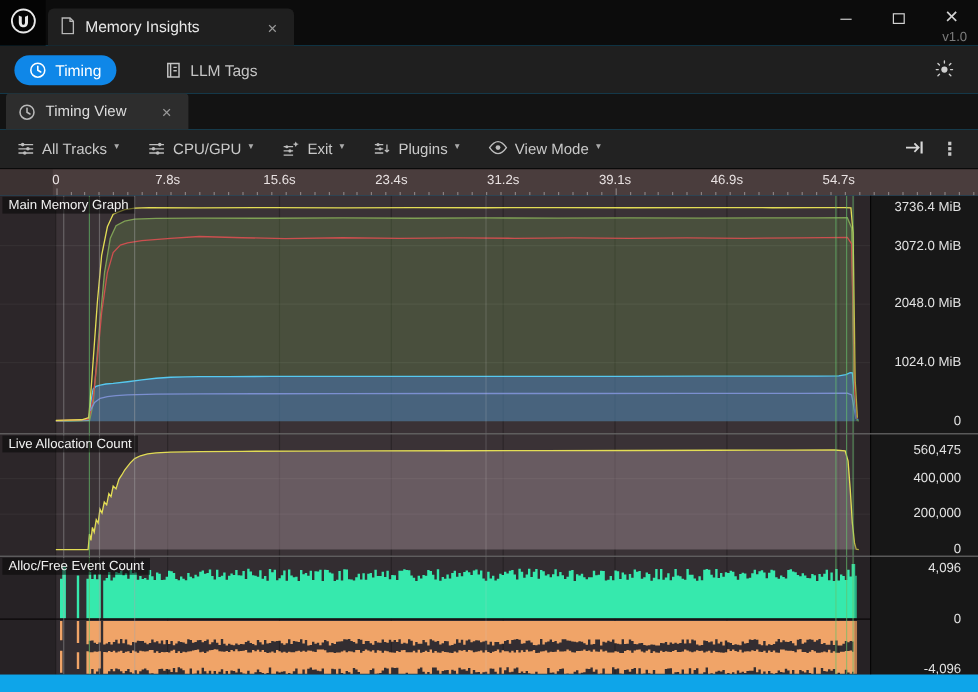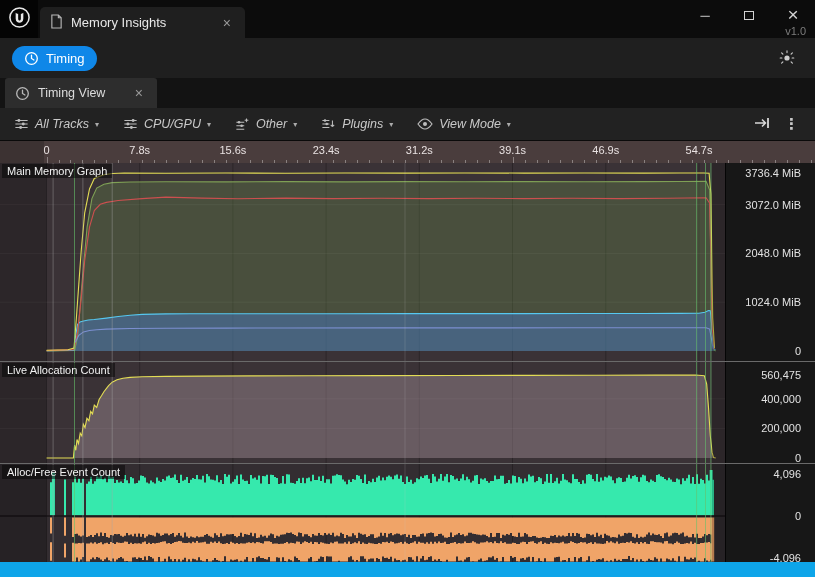--- a/index.html
+++ b/index.html
@@ -27,21 +27,21 @@
   .toolbar-right { margin-left:auto; display:flex; align-items:center; padding-right:8px; color:#cfcfcf; }
 
   
   .viewtabs { height:30px; background:#131313; display:flex; align-items:flex-end; padding-left:5px; }
   .view-tab { height:30px; background:#2d2d2d; border-radius:3px 3px 0 0; display:flex; align-items:center; padding:0 10px; gap:8px; color:#dcdcdc; font-size:12.5px; min-width:152px; }
   .view-tab .vt-label { flex:1; }
   .view-tab svg { color:#b9b9b9; display:block; }
 
   
   .filterbar { height:32px; background:#222222; display:flex; align-items:center; padding:0 6px; gap:8px; }
-  .dropdown { display:flex; align-items:center; gap:6px; padding:5px 8px; color:#c9c9c9; font-size:12.5px; cursor:pointer; white-space:nowrap;font-style:italic; }
+  .dropdown { display:flex; gap:6px; padding:5px 8px; color:#c9c9c9; font-size:12.5px; cursor:pointer; white-space:nowrap; }
   .dropdown svg { color:#bdbdbd; display:block; }
   .caret { font-size:8px; color:#ababab; }
   .filterbar-right { margin-left:auto; display:flex; align-items:center; gap:14px; padding-right:10px; color:#d8d8d8; }
   .kebab { font-size:15px; font-weight:bold; color:#c8c8c8; letter-spacing:0; cursor:pointer; }
 
   
   .ruler { position:relative; height:23px; background:#4a3d3d; border-top:1px solid #0a0a0a; overflow:hidden; cursor:ew-resize; }
   .tick-label { position:absolute; top:3px; transform:translateX(-50%); color:#e9e2e2; font-size:11px; white-space:nowrap; }
   .tick { position:absolute; bottom:0; width:1px; background:rgba(255,255,255,0.35); }
   .ruler-lead { position:absolute; left:0; top:0; width:44px; height:23px; background:rgba(0,0,0,0.18); }
@@ -97,20 +97,30 @@
   <div class="toolbar" id="toolbar">
     <div class="tool-tab active">
         <span>
           <svg width="15" height="15" viewBox="0 0 16 16">
             <circle cx="8" cy="8" r="6.2" fill="none" stroke="currentColor" stroke-width="1.4"></circle>
             <path d="M8 4.5V8l2.6 1.6" fill="none" stroke="currentColor" stroke-width="1.4" stroke-linecap="round"></path>
           </svg>
         </span>
         <span>Timing</span>
       </div>
+      <div class="tool-tab">
+        <span>
+          <svg width="15" height="15" viewBox="0 0 16 16">
+            <path d="M3 2h10v12H3z" fill="none" stroke="currentColor" stroke-width="1.3"></path>
+            <path d="M5.5 2v12" fill="none" stroke="currentColor" stroke-width="1.3"></path>
+            <path d="M8 5.5h3M8 8.5h3" fill="none" stroke="currentColor" stroke-width="1.2"></path>
+          </svg>
+        </span>
+        <span>LLM Tags</span>
+      </div>
       <div class="toolbar-right">
       <span id="bug-slot"><svg width="16" height="16" viewBox="0 0 16 16">
             <circle cx="8" cy="9" r="2.6" fill="currentColor"></circle>
             <g stroke="currentColor" stroke-width="1.1" stroke-linecap="round">
               <path d="M8 3.6V1.8M3.9 5.2L2.6 3.9M12.1 5.2l1.3-1.3M2.9 9H1.2M14.8 9h-1.7M3.9 12.8l-1.3 1.3M12.1 12.8l1.3 1.3"></path>
             </g>
           </svg></span>
     </div>
   </div>
 
@@ -160,21 +170,21 @@
         <span>
           <svg width="15" height="14" viewBox="0 0 16 16">
             <g stroke="currentColor" stroke-width="1.2">
               <path d="M1 6h9M1 10h9M1 14h9"></path>
             </g>
             <circle cx="4" cy="6" r="1.5" fill="currentColor"></circle>
             <circle cx="7" cy="10" r="1.5" fill="currentColor"></circle>
             <path d="M12.5 1l1 2 2 .5-2 .9-1 2-.9-2-2-.9 2-.5z" fill="currentColor"></path>
           </svg>
         </span>
-        <span>Other</span>
+        <span>Exit</span>
         <span class="caret">▾</span>
       </div>
       <div class="dropdown">
         <span>
           <svg width="15" height="14" viewBox="0 0 16 16">
             <g stroke="currentColor" stroke-width="1.2">
               <path d="M1 4h8M1 8h8M1 12h8"></path>
             </g>
             <circle cx="4" cy="4" r="1.5" fill="currentColor"></circle>
             <circle cx="6" cy="8" r="1.5" fill="currentColor"></circle>

